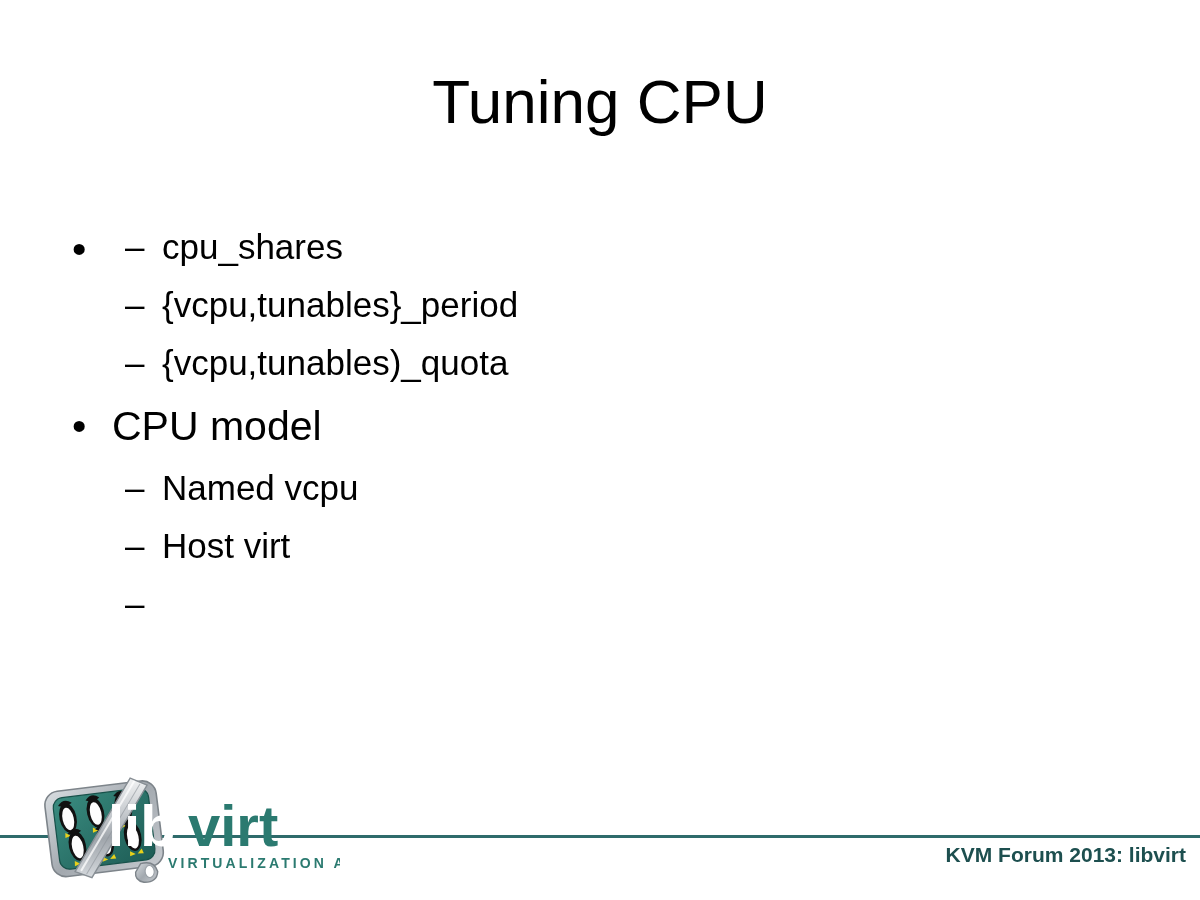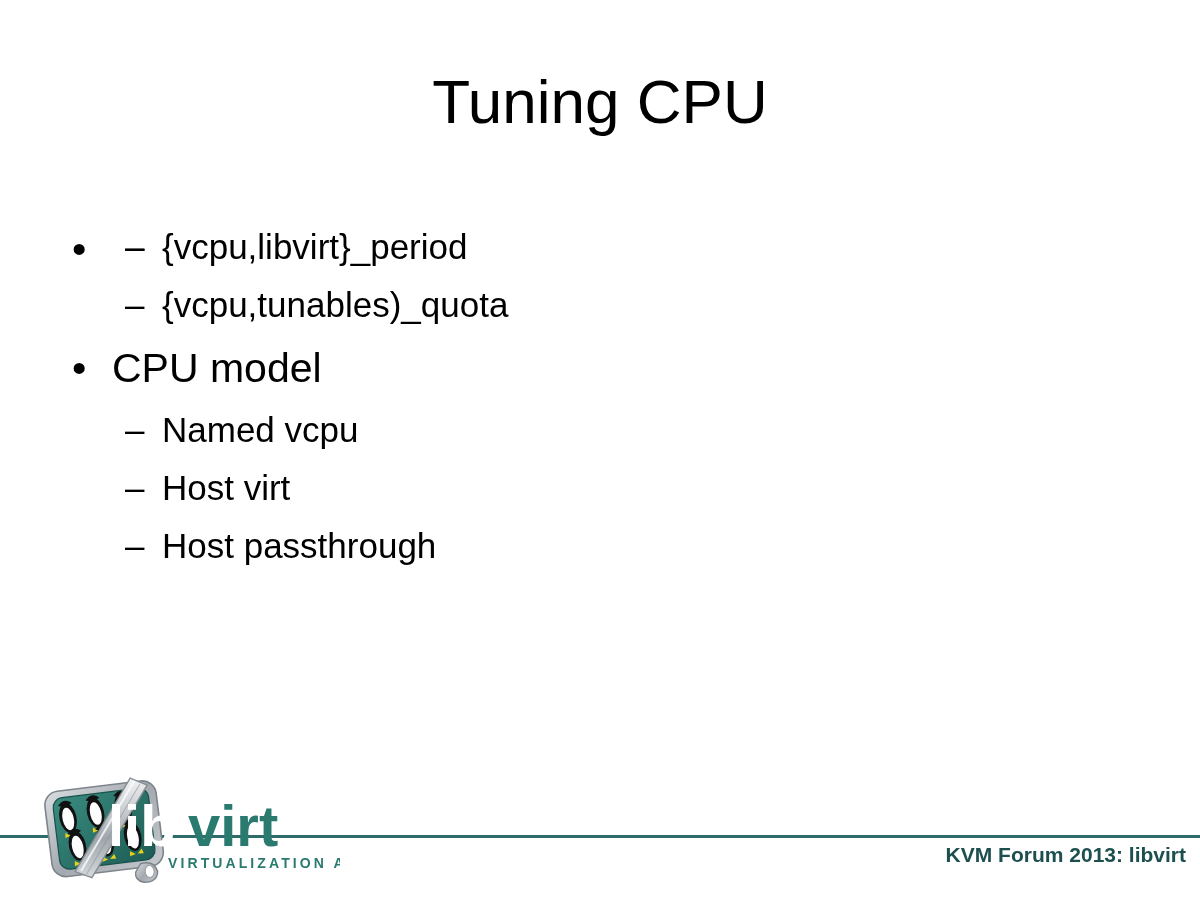--- a/index.html
+++ b/index.html
@@ -128,24 +128,25 @@
   <div id="slide-title">Tuning CPU</div>
 
   <div id="body-outline">
 
     <div class="group">
       <div class="lvl1">
         <span class="marker">•</span>
       </div>
       <div class="lvl2">
         <span class="marker">–</span>
-      </div>
-      <div class="lvl2">
-        <span class="marker">–</span>
-        <span class="txt">{vcpu,libvirt}_period</span>
+        <span class="txt">cpu_shares</span>
+      </div>
+      <div class="lvl2">
+        <span class="marker">–</span>
+        <span class="txt">{vcpu,tunables}_period</span>
       </div>
       <div class="lvl2">
         <span class="marker">–</span>
         <span class="txt">{vcpu,tunables)_quota</span>
       </div>
     </div>
 
     <div class="group">
       <div class="lvl1">
         <span class="marker">•</span>
@@ -154,21 +155,20 @@
       <div class="lvl2">
         <span class="marker">–</span>
         <span class="txt">Named vcpu</span>
       </div>
       <div class="lvl2">
         <span class="marker">–</span>
         <span class="txt">Host virt</span>
       </div>
       <div class="lvl2">
         <span class="marker">–</span>
-        <span class="txt">Host passthrough</span>
       </div>
     </div>
 
   </div>
 
   <div id="footer-rule" style="background: rgb(46, 107, 107);"></div>
 
   <div id="footer-text" style="color: rgb(29, 79, 79);">KVM Forum 2013: libvirt</div>
 
   <div id="logo">

